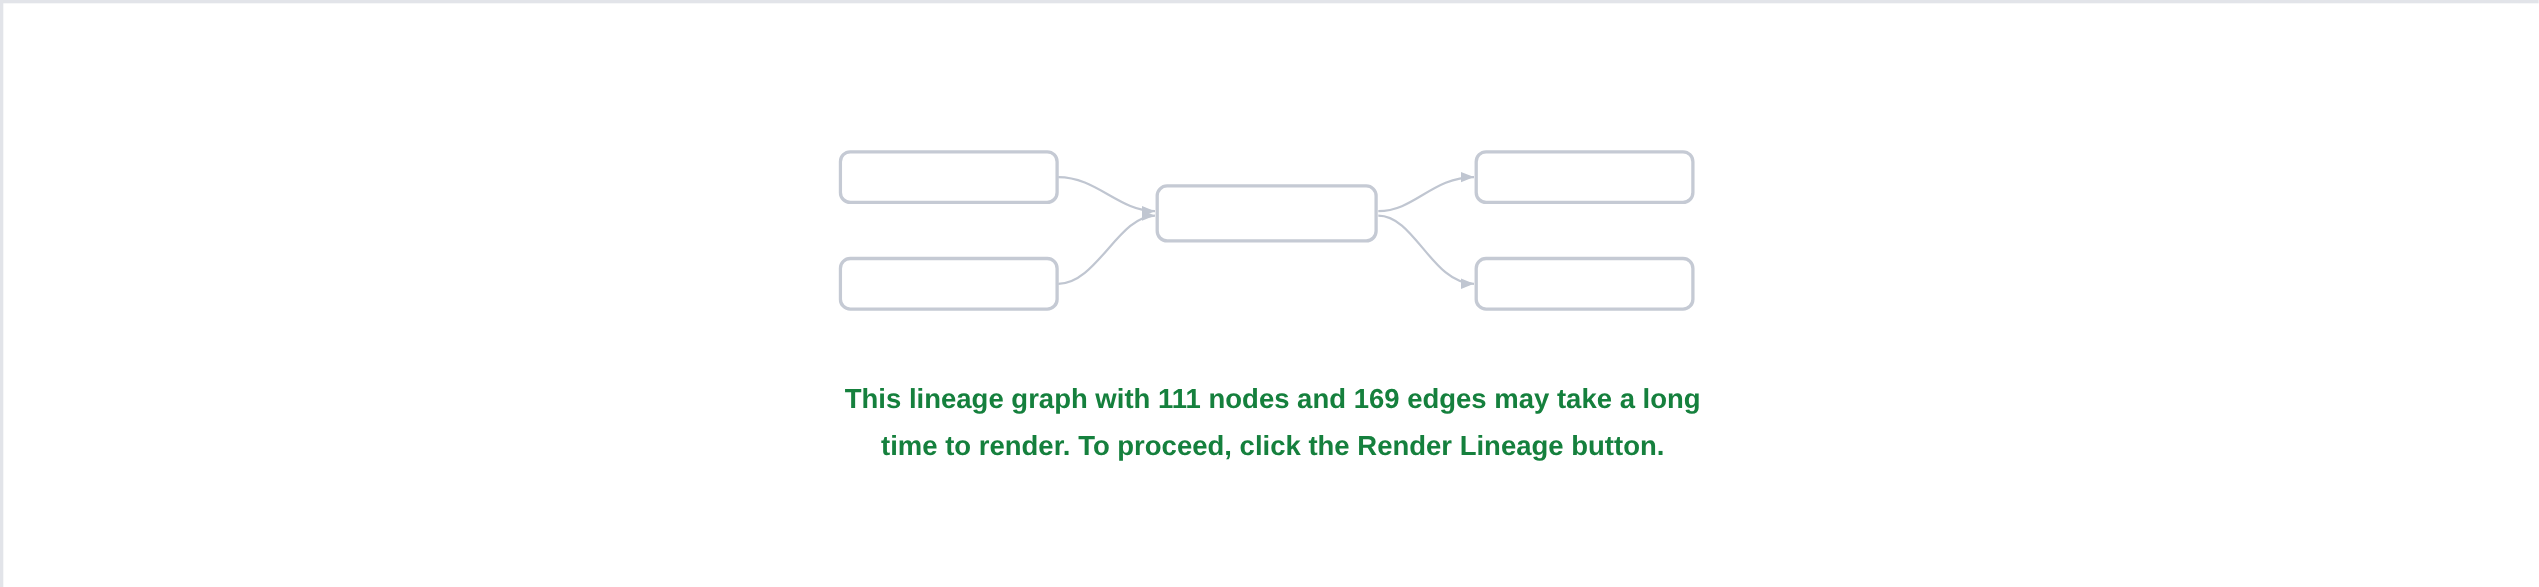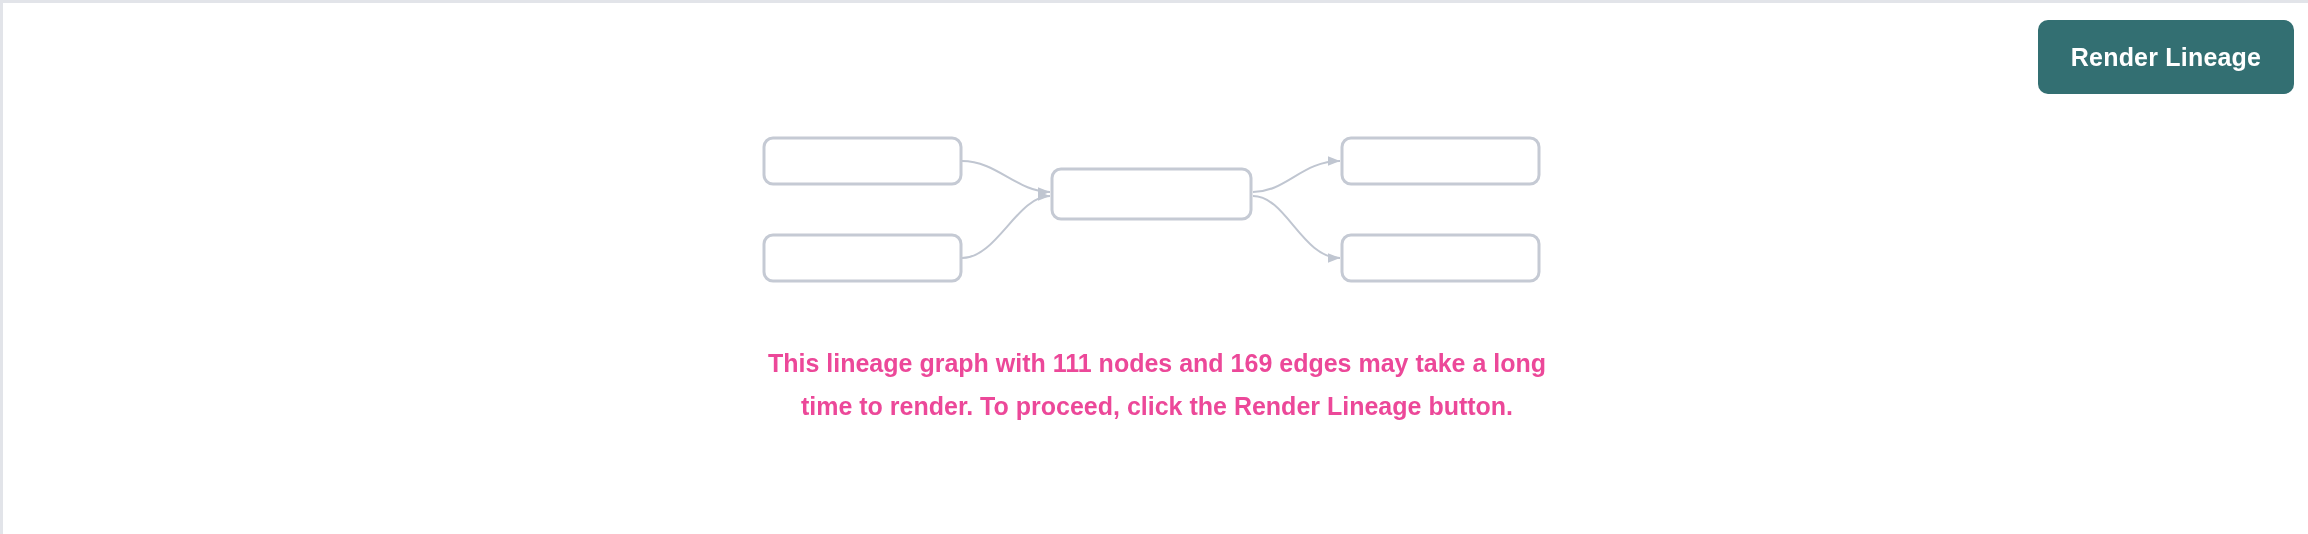--- a/index.html
+++ b/index.html
@@ -61,34 +61,33 @@
     margin-top: 127px;
     width: 790px;
     height: 160px;
     pointer-events: auto;
   }
 
   .message {
     margin-top: 52px;
     width: 800px;
     text-align: center;
-    color: #ec4899;
+    color: #15803d;
     font-family: "Liberation Sans", sans-serif;
     font-size: 25px;
     font-weight: bold;
     line-height: 43px;
     pointer-events: auto;
   }
 </style>
 </head>
 <body>
 
 <div class="panel">
 
-  <button class="render-btn">Render Lineage</button>
 
   <div class="empty-state">
 
     <svg class="graph-illustration" viewBox="0 0 790 160">
 
       <defs>
         <marker id="arrowhead" markerWidth="7" markerHeight="7" refX="6" refY="3" orient="auto" markerUnits="strokeWidth">
           <path d="M0,0.6 L6,3 L0,5.4 Z" fill="#c0c6d1"></path>
         </marker>
       </defs>

